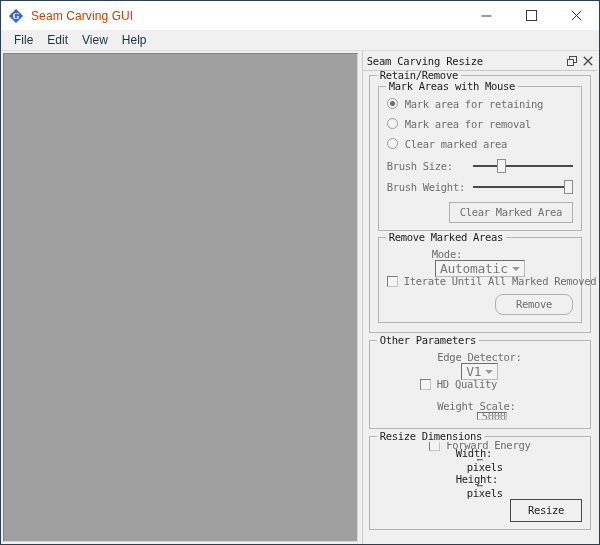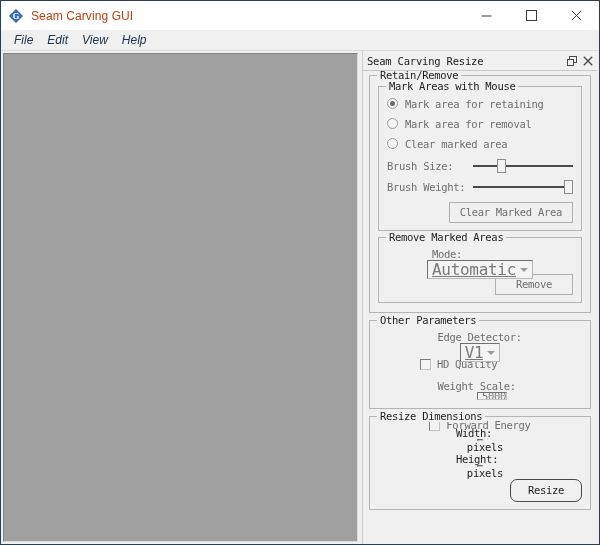--- a/index.html
+++ b/index.html
@@ -66,21 +66,20 @@
 
   
   #menu-bar {
     height: 20px;
     min-height: 20px;
     background: #f0f0f0;
     display: flex;
     align-items: center;
     padding-left: 6px;
     border-bottom: 1px solid #dcdcdc;
-    font-style: italic;
   }
   .menu-item {
     font-size: 12px;
     color: #22344a;
     padding: 2px 7px;
     white-space: nowrap;
   }
 
   
   #body-area {
@@ -287,27 +286,26 @@
     border-right: 1px solid #b9b9b9;
     border-bottom: 1px solid #b9b9b9;
     height: 19px;
     box-sizing: border-box;
     display: flex;
     align-items: center;
     padding-left: 4px;
   }
   .combo .combo-text {
     font-family: "DejaVu Sans Mono", monospace;
-    font-size: 16px;
+    font-size: 13px;
     color: #7a7a7a;
     letter-spacing: -0.3px;
     flex: 1 1 auto;
     white-space: nowrap;
     overflow: hidden;
-    text-decoration: underline;
   }
   .combo .arrow {
     width: 16px;
     flex: 0 0 auto;
     display: flex;
     align-items: center;
     justify-content: center;
   }
   .arrow-glyph {
     width: 0; height: 0;
@@ -467,23 +465,27 @@
             <div class="field-row">
               <span class="lbl" style="width:96px;flex:0 0 auto;">Mode:</span>
               <span class="combo" style="flex:1 1 auto;">
                 <span class="combo-text">Automatic</span>
                 <span class="arrow">
                   <span class="arrow-glyph"></span>
                 </span>
               </span>
             </div>
 
+            <div class="check-row" style="margin-bottom:4px;">
+              <span class="check-mark"></span>
+              <span class="lbl">Iterate Until All Marked Removed</span>
+            </div>
 
             <div class="btn-row">
-              <div class="btn" style="min-width:78px;">Remove</div>
+              <div class="btn" style="min-width:78px;border-radius:8px;">Remove</div>
             </div>
           </div>
         </div>
 
         <div class="groupbox">
           <div class="gb-title">Other Parameters</div>
 
           <div class="field-row">
             <span class="lbl" style="width:85px;flex:0 0 auto;">Edge Detector:</span>
             <span class="combo" style="flex:1 1 auto;">
@@ -520,20 +522,20 @@
             <span class="lbl dark" style="width:46px;flex:0 0 auto;text-align:right;">pixels</span>
           </div>
 
           <div class="field-row">
             <span class="lbl dark" style="width:48px;flex:0 0 auto;">Height:</span>
             <span class="textfield" style="flex:1 1 auto;"></span>
             <span class="lbl dark" style="width:46px;flex:0 0 auto;text-align:right;">pixels</span>
           </div>
 
           <div class="btn-row" style="margin-top:2px;">
-            <div class="btn enabled default" style="min-width:72px;padding:4px 10px 5px 10px;border-radius:7px;">Resize</div>
+            <div class="btn enabled default" style="min-width:72px;padding:4px 10px 5px 10px;">Resize</div>
           </div>
         </div>
 
       </div>
     </div>
   </div>
 </div>
 
 </body></html>

